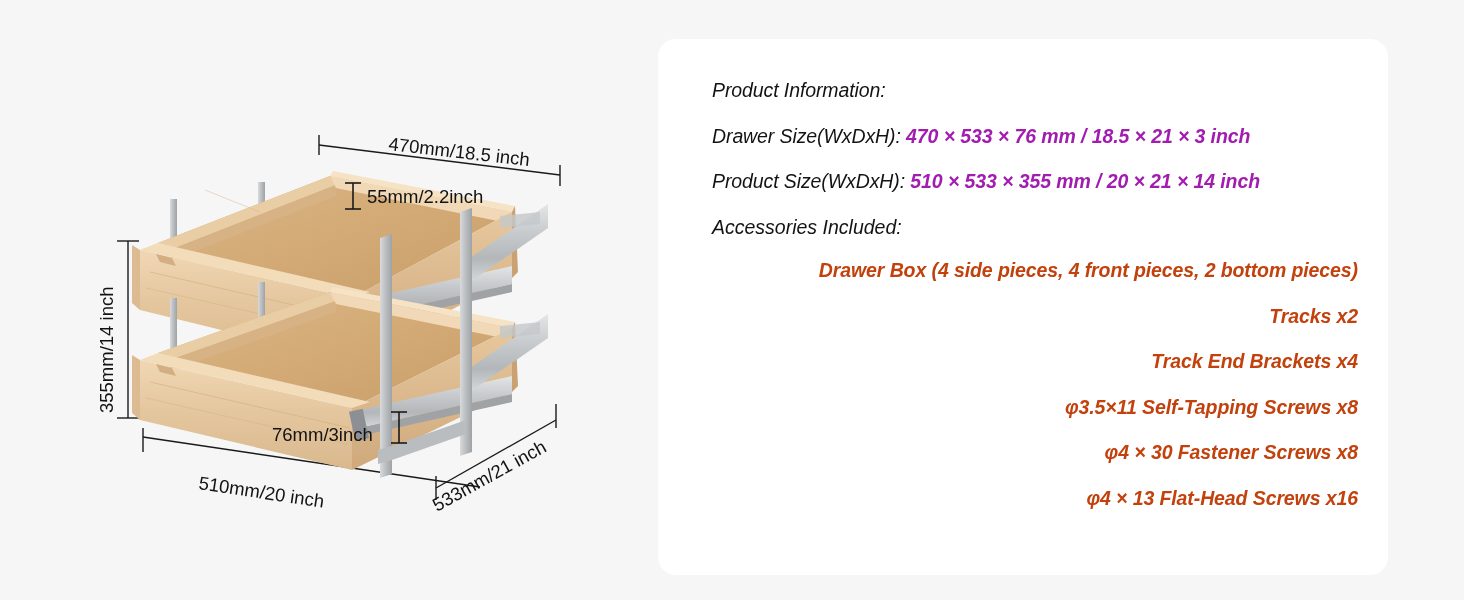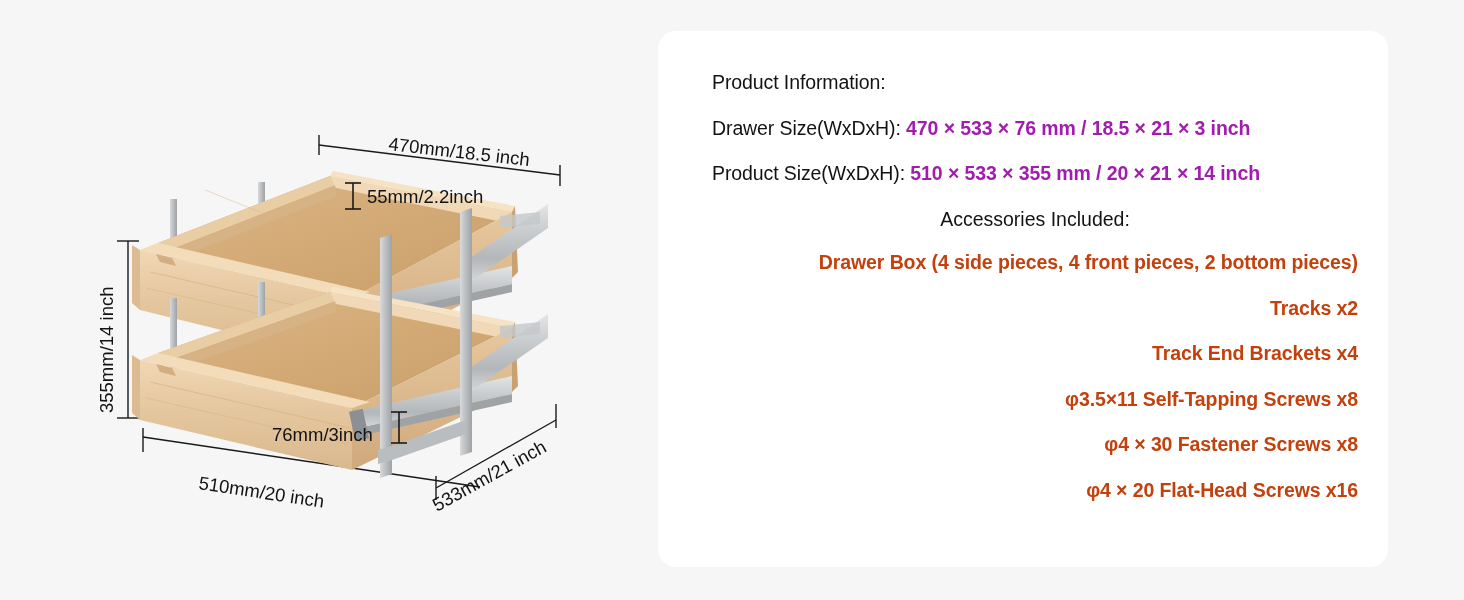--- a/index.html
+++ b/index.html
@@ -27,27 +27,28 @@
     left: 0; top: 0;
     width: 650px;
     height: 600px;
   }
   #illus-svg { display: block; }
 
   
   #info-card {
     position: absolute;
     left: 658px;
-    top: 31px;
+    top: 39px;
     width: 730px;
     height: 536px;
     background: #ffffff;
     border-radius: 18px;
     box-sizing: border-box;
     padding: 42px 30px 0 54px;
+    font-style: italic;
   }
   .spec-line {
     font-size: 19.5px;
     line-height: 1;
     color: #111111;
     margin-bottom: 26px;
     white-space: nowrap;
     letter-spacing: -0.1px;
   }
   .spec-line .label {
@@ -58,21 +59,20 @@
     font-weight: bold;
     color: #a21caf;
   }
   .section-head {
     font-size: 19.5px;
     line-height: 1;
     color: #131313;
     font-weight: 400;
     margin-top: 24px;
     margin-bottom: 24px;
-    text-align: center;
   }
   .acc-item {
     font-size: 19.5px;
     line-height: 1;
     color: #c2410c;
     font-weight: bold;
     margin-bottom: 26px;
     white-space: nowrap;
     letter-spacing: -0.1px;
     text-align: right;
@@ -261,17 +261,17 @@
       <span class="value">510 × 533 × 355 mm / 20 × 21 × 14 inch</span>
     </div>
 
     <div class="section-head">Accessories Included:</div>
 
     <div class="acc-item">Drawer Box (4 side pieces, 4 front pieces, 2 bottom pieces)</div>
     <div class="acc-item">Tracks x2</div>
     <div class="acc-item">Track End Brackets x4</div>
     <div class="acc-item">φ3.5×11 Self-Tapping Screws x8</div>
     <div class="acc-item">φ4 × 30 Fastener Screws x8</div>
-    <div class="acc-item">φ4 × 20 Flat-Head Screws x16</div>
+    <div class="acc-item">φ4 × 13 Flat-Head Screws x16</div>
 
   </div>
 
 </div>
 
 </body></html>

